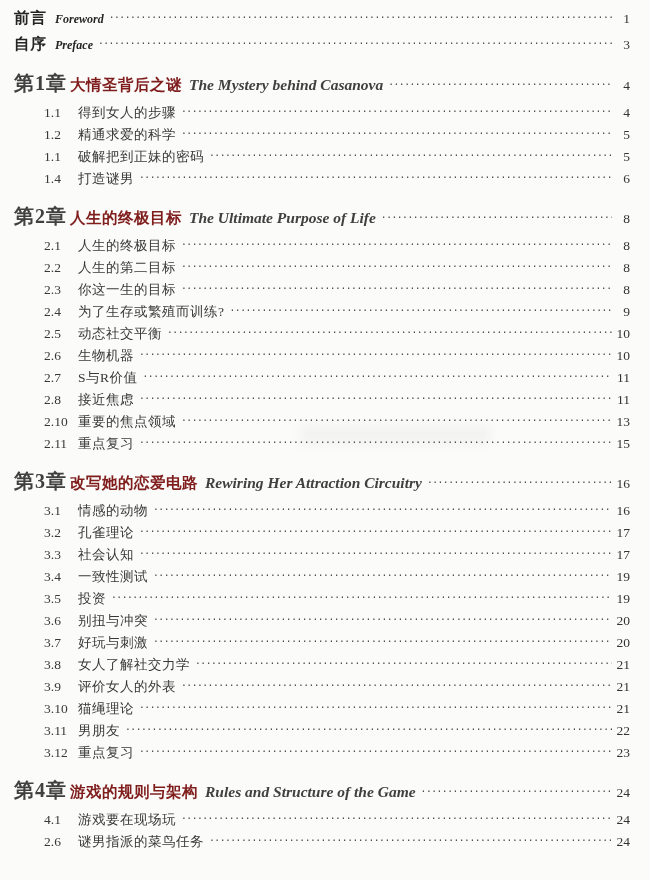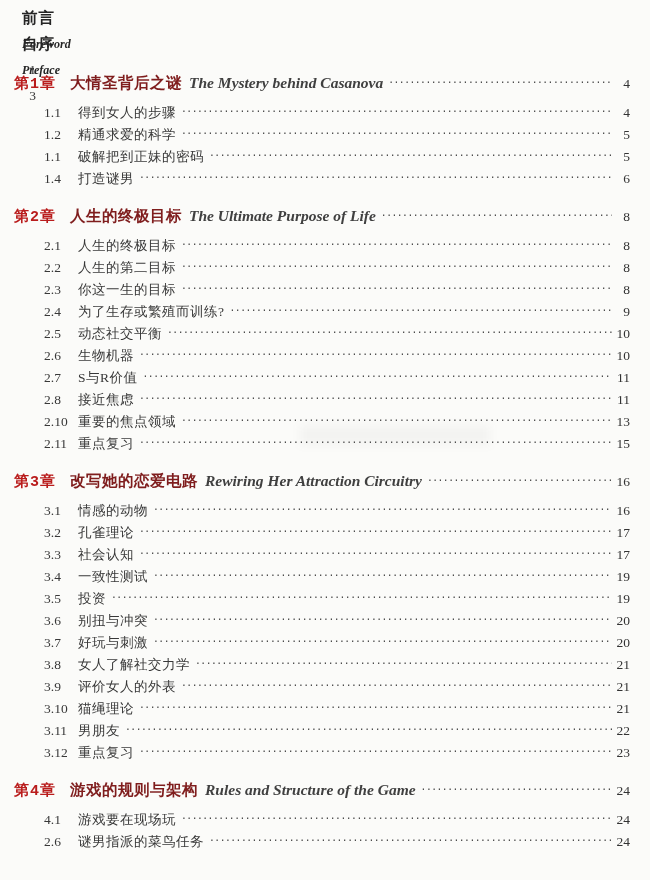--- a/index.html
+++ b/index.html
@@ -31,28 +31,28 @@
     font-size: 12px; letter-spacing: 1.5px; color: #4c4c4c;
     font-family: "DejaVu Sans", sans-serif;
   }
   .pagenum {
     flex: 0 0 auto; min-width: 14px; text-align: right;
     font-size: 13.5px; color: #333;
     font-family: "Liberation Serif", serif;
   }
 
   
-  .front-row { line-height: 26px; height: 26px; flex-direction: column; }
+  .front-row { line-height: 26px; height: 26px; }
   .front-zh { font-weight: 700; font-size: 15.5px; letter-spacing: 1px; color: #252525; }
   .front-en { font-weight: 700; font-style: italic; font-size: 12px; margin-left: 8px; color: #252525; }
 
   
   .chapter { margin-top: 13px; }
   .chapter-row { line-height: 26px; height: 26px; margin-bottom: 6px; }
-  .ch-label { flex: 0 0 56px; font-weight: 700; font-size: 15px; letter-spacing: 1px; color: #b91c1c; font-family: Liberation Mono, monospace; }
+  .ch-label { flex: 0 0 56px; font-weight: 700; font-size: 20px; letter-spacing: 1px; color: #404040; }
   .ch-zh { font-weight: 700; font-size: 15.5px; letter-spacing: 0.5px; color: #7f1d1d; }
   .ch-en { font-weight: 700; font-style: italic; font-size: 15.5px; margin-left: 7px; color: #404040; }
 
   
   .section-row { line-height: 22px; height: 22px; padding-left: 30px; font-size: 13.5px; color: #383838; }
   .sec-num { flex: 0 0 34px; font-family: "Liberation Serif", serif; }
   .sec-title { letter-spacing: 0.5px; }
 </style>
 </head>
 <body>

